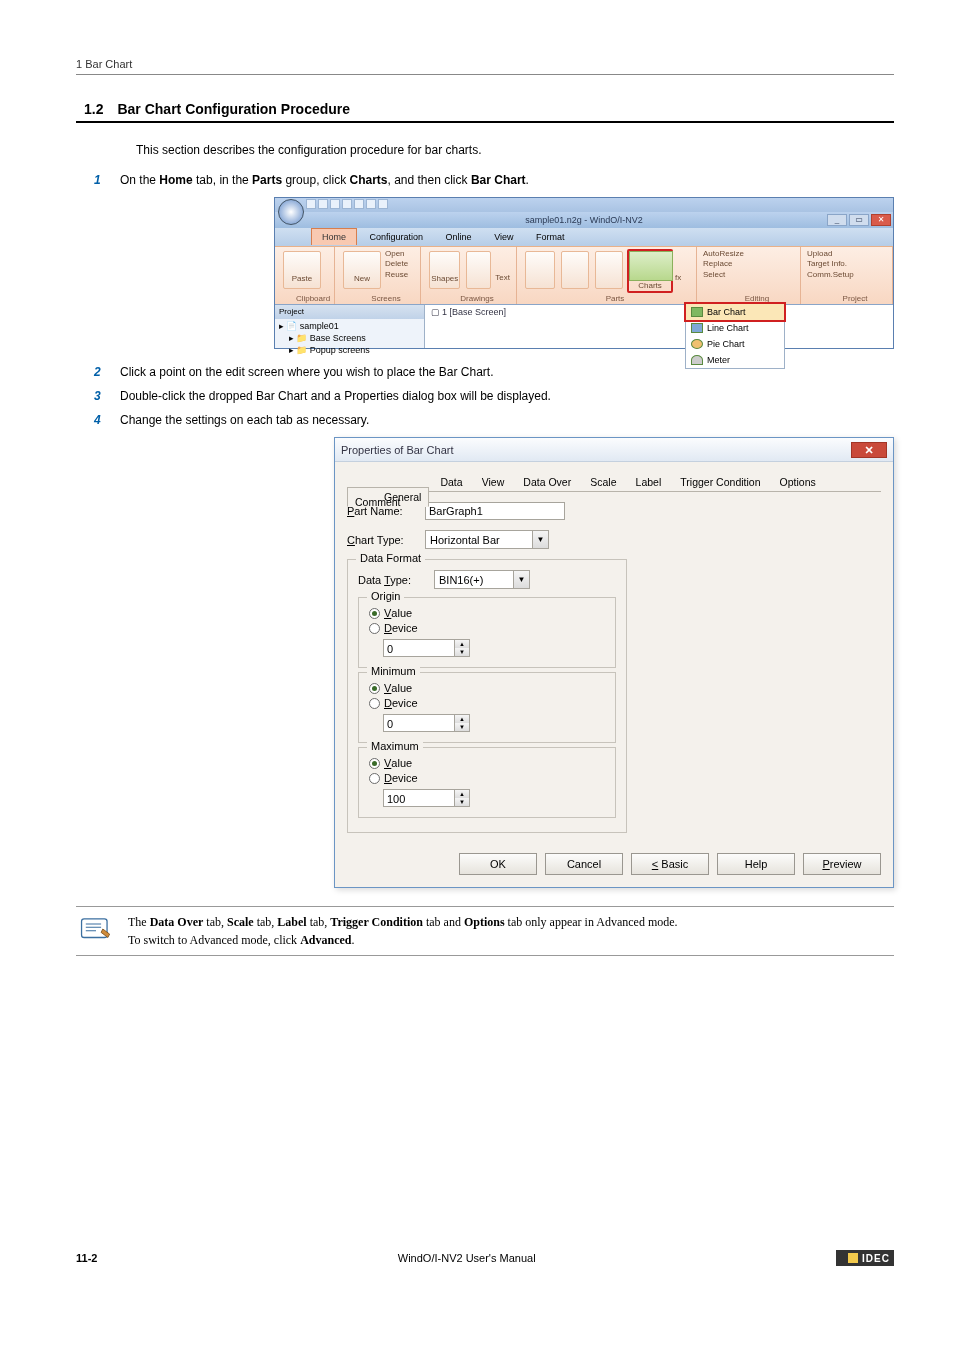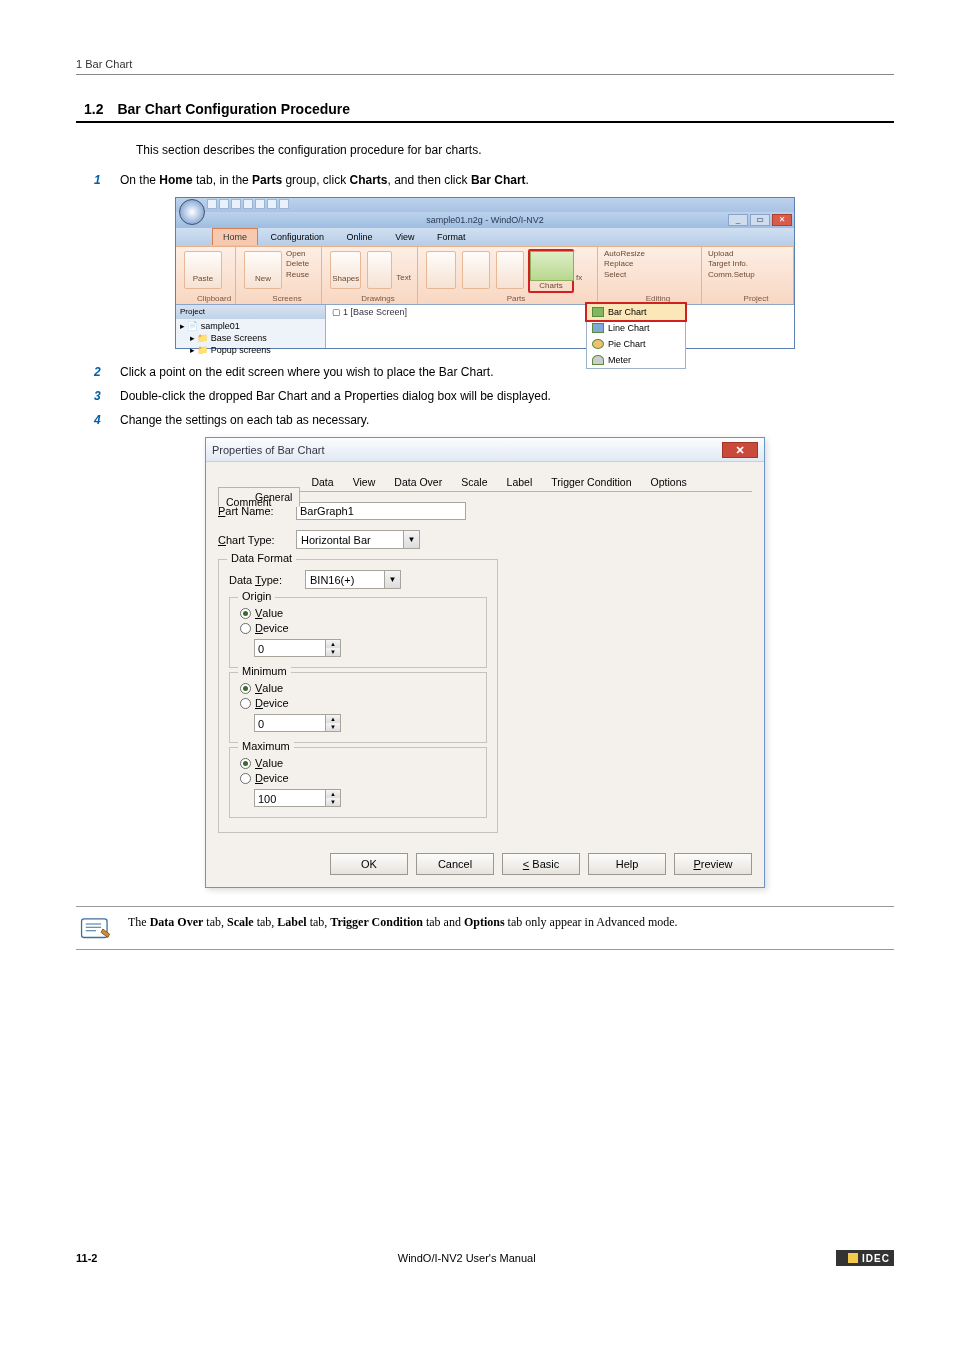--- a/index.html
+++ b/index.html
@@ -7,21 +7,21 @@
   .page { padding: 58px 60px 30px 76px; min-height: 1290px; position: relative; }
   .bc { font-size: 11px; color: #333; margin-bottom: 4px; }
   .hr1 { border: none; border-top: 1px solid #888; margin: 0 0 26px 0; }
   .section-title { font-size: 14px; font-weight: bold; margin: 0 0 4px 8px; }
   .section-title .num { margin-right: 14px; }
   .hr2 { border: none; border-top: 2px solid #000; margin: 0 0 20px 0; }
   .intro { margin: 0 0 14px 60px; font-size: 12px; }
   .step { display: flex; margin: 4px 0 6px 18px; font-size: 12px; line-height: 1.5; }
   .step .n { color: #005fa8; font-style: italic; font-weight: bold; width: 26px; flex-shrink: 0; }
   .b { font-weight: bold; }
-  .img-wrap { display: flex; justify-content: center; margin: 8px 0 14px 0; }
+  .img-wrap { display: flex; justify-content: flex-end; margin: 8px 0 14px 0; }
 
   
   .ribbon-img { width: 620px; border: 1px solid #5a7fb0; background: #e4ebf5; font-family: Tahoma, sans-serif; font-size: 9px; }
   .title-bar { height: 16px; background: linear-gradient(#bcd2ee, #9ebde0); display: flex; align-items: center; justify-content: center; color: #2b3a55; font-size: 9px; position: relative; }
   .title-bar .win-btns { position: absolute; right: 2px; display: flex; gap: 2px; }
   .win-btns span { width: 20px; height: 12px; background: #d0ddee; border: 1px solid #8aa5c8; font-size: 8px; text-align: center; line-height: 10px; }
   .win-btns .cl { background: #d95b4b; color: #fff; border-color: #b1412f; }
   .ql { height: 14px; background: linear-gradient(#bcd2ee, #a9c3e3); padding-left: 30px; position: relative; }
   .orb { position: absolute; left: 3px; top: 1px; width: 26px; height: 26px; border-radius: 50%; background: radial-gradient(#fff, #5f8ac8); border: 1px solid #456; z-index: 2; }
   .ql .icons span { display: inline-block; width: 10px; height: 10px; background: #e9f1fb; border: 1px solid #9cb5d4; margin: 1px 1px; }
@@ -55,21 +55,21 @@
   .dialog { width: 560px; border: 1px solid #6b95c4; background: #f3f0ea; font-family: Tahoma, sans-serif; font-size: 11px; box-shadow: 2px 2px 6px rgba(0,0,0,0.15); }
   .dlg-title { height: 24px; background: linear-gradient(#fbfcfe, #e1e9f3); display: flex; align-items: center; justify-content: space-between; padding: 0 6px; color: #334; border-bottom: 1px solid #c4d0de; }
   .dlg-close { width: 36px; height: 16px; background: #c94a3b; color: #fff; text-align: center; font-weight: bold; border: 1px solid #a23527; font-size: 11px; line-height: 14px; }
   .dlg-body { padding: 10px 12px 12px 12px; background: #f4f1ec; }
   .dlg-tabs { height: 20px; border-bottom: 1px solid #b8b4ab; position: relative; }
   .dlg-tab { display: inline-block; padding: 3px 7px; font-size: 10.5px; border: 1px solid transparent; border-bottom: none; position: relative; top: 0px; }
   .dlg-tab.sel { background: #f4f1ec; border-color: #b8b4ab; border-bottom: 1px solid #f4f1ec; top: 15px; padding-left: 36px; }
   .row { display: flex; align-items: center; margin: 10px 0; gap: 6px; }
   .lab { width: 72px; font-size: 11px; }
   .u { text-decoration: underline; }
-  input.txt { width: 170px; height: 18px; border: 1px solid #a7a49c; background: #fff; font-size: 11px; padding: 0 3px; }
+  input.txt { width: 140px; height: 18px; border: 1px solid #a7a49c; background: #fff; font-size: 11px; padding: 0 3px; }
   .sel-box { width: 124px; height: 19px; border: 1px solid #a7a49c; background: #fff; display: inline-flex; align-items: center; justify-content: space-between; padding: 0 0 0 4px; font-size: 11px; }
   .sel-arrow { width: 16px; height: 17px; background: linear-gradient(#f5f5f5, #dcdcdc); border-left: 1px solid #a7a49c; text-align: center; font-size: 8px; line-height: 17px; }
   .fs { border: 1px solid #c7c3bb; margin: 6px 0; padding: 6px 10px 10px 10px; position: relative; }
   .fs > .leg { position: absolute; top: -8px; left: 8px; background: #f4f1ec; padding: 0 4px; font-size: 11px; }
   .fs .fs { margin: 4px 0; }
   .radio { display: inline-block; width: 11px; height: 11px; border: 1px solid #6c6c6c; border-radius: 50%; margin-right: 4px; vertical-align: middle; position: relative; background: #fff; }
   .radio.on::after { content: ""; position: absolute; left: 2px; top: 2px; width: 5px; height: 5px; background: #3a6b2a; border-radius: 50%; }
   .opt { display: flex; align-items: center; margin: 3px 0; font-size: 11px; }
   .spin { display: inline-flex; margin-left: 14px; margin-top: 2px; }
   .spin .box { width: 72px; height: 18px; border: 1px solid #a7a49c; background: #fff; padding: 0 3px; font-size: 11px; line-height: 18px; }
@@ -328,20 +328,23 @@
       <svg viewBox="0 0 40 32">
           <rect x="3" y="4" width="30" height="22" rx="3" fill="#fff" stroke="#3b6fa0" stroke-width="1.5"></rect>
           <path d="M8 10 h18 M8 14 h18 M8 18 h12" stroke="#3b6fa0" stroke-width="1.2"></path>
           <path d="M26 20 l8 6 l2 -4 l-8 -6 z" fill="#d08b3a" stroke="#7a5220"></path>
         </svg>
     </div>
     <div class="note-text">
       <div>
         <span>The </span><span class="b">Data Over</span><span> tab, </span><span class="b">Scale</span><span> tab, </span><span class="b">Label</span><span> tab, </span><span class="b">Trigger Condition</span><span> tab and </span><span class="b">Options</span><span> tab only appear in Advanced mode.</span>
       </div>
+      <div>
+        <span>To switch to Advanced mode, click </span><span class="b">Advanced</span><span>.</span>
+      </div>
     </div>
   </div>
 
   <div class="footer">
     <span class="page-num">11-2</span>
     <span>WindO/I-NV2 User's Manual</span>
     <span class="idec">
         <span class="sq"></span>
         <span>IDEC</span>
       </span>

